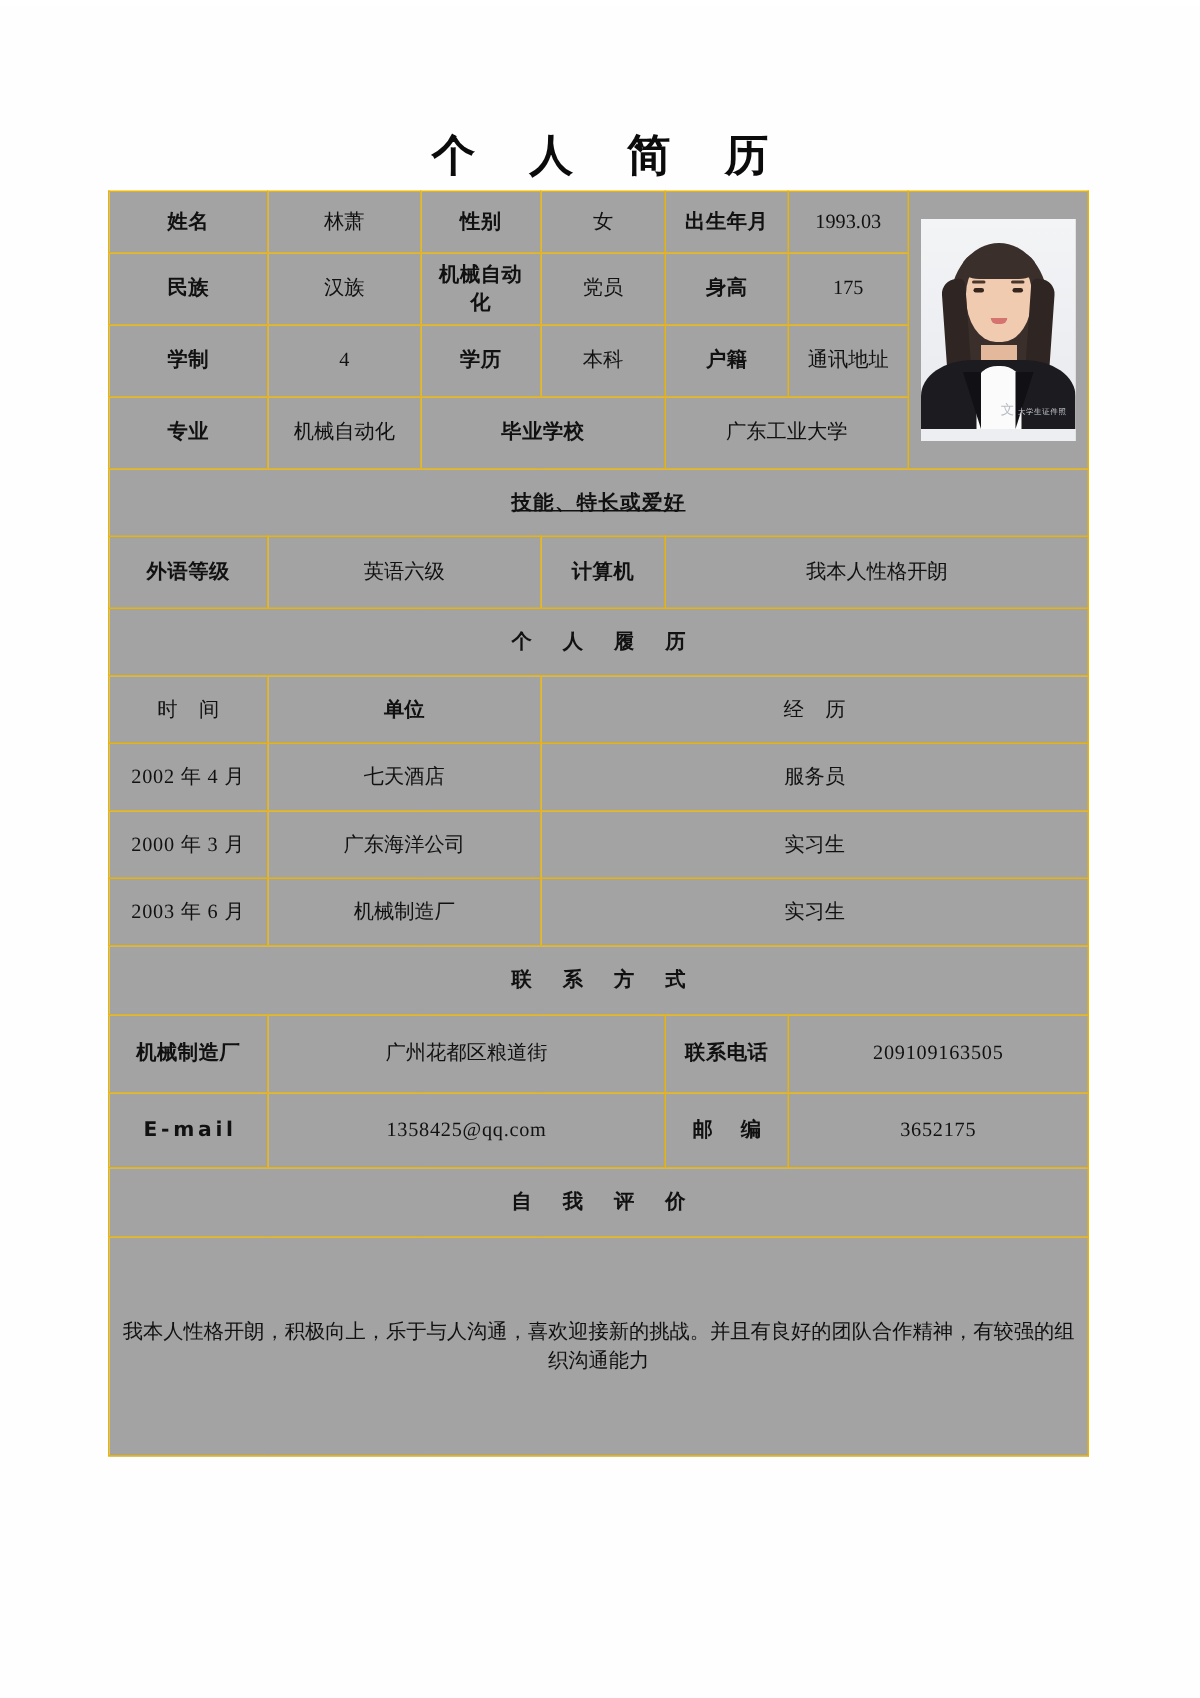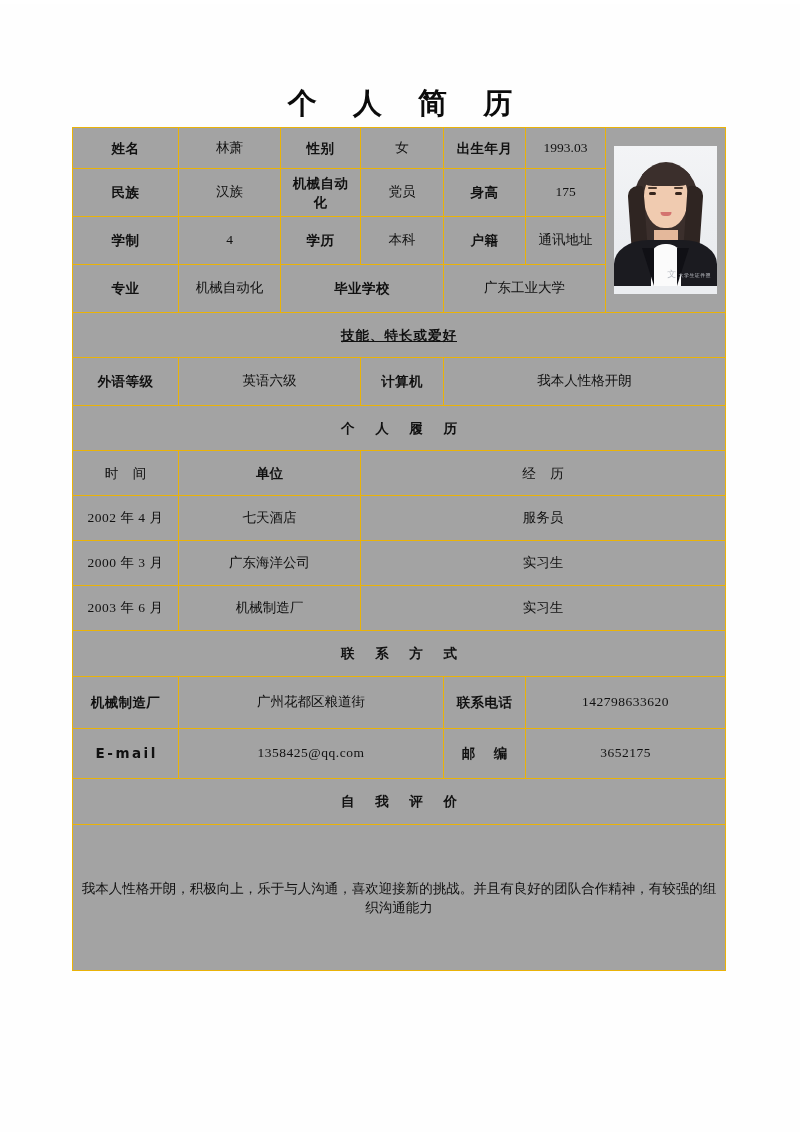--- a/index.html
+++ b/index.html
@@ -389,21 +389,21 @@
       </tr>
 
       <tr>
         <td class="section-wide" colspan="7" style="height:45px">联 系 方 式</td>
       </tr>
 
       <tr>
         <td class="lbl" style="height:51px">机械制造厂</td>
         <td class="val" colspan="3">广州花都区粮道街</td>
         <td class="lbl">联系电话</td>
-        <td class="val mono" colspan="2">142798633620</td>
+        <td class="val mono" colspan="2">209109163505</td>
       </tr>
 
       <tr>
         <td class="email-lbl" style="height:49px">E-mail</td>
         <td class="val mono" colspan="3">1358425@qq.com</td>
         <td class="sparse-lbl">邮   编</td>
         <td class="val mono" colspan="2">3652175</td>
       </tr>
 
       <tr>

